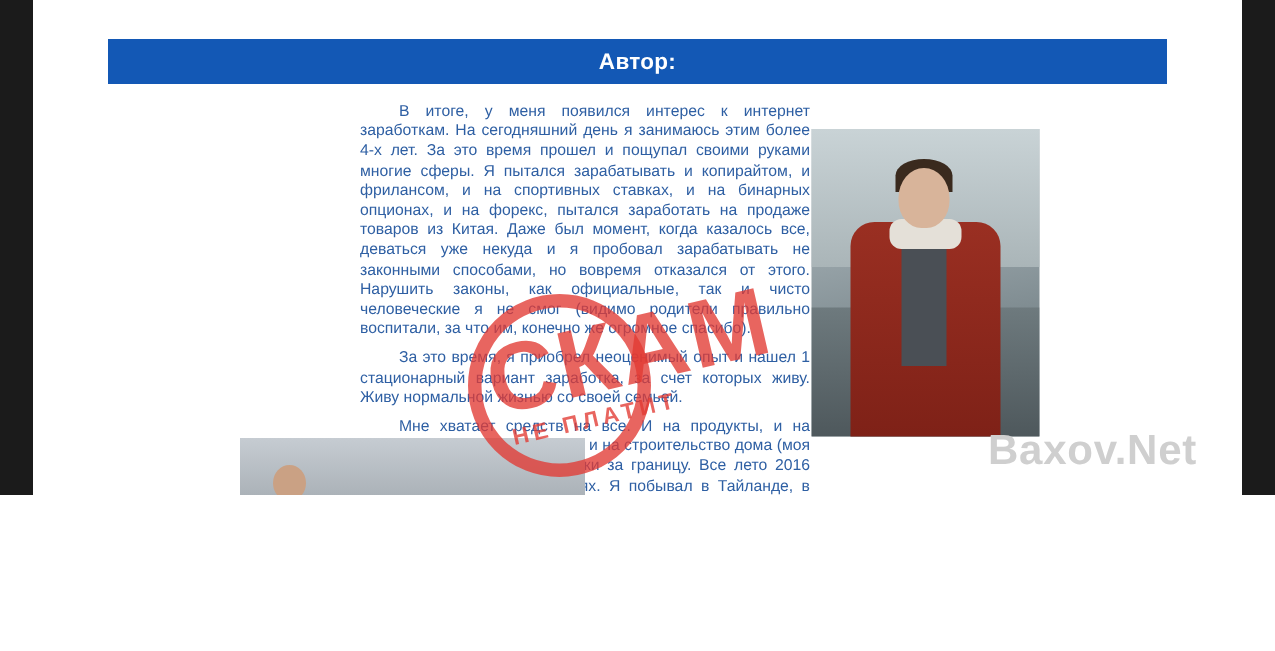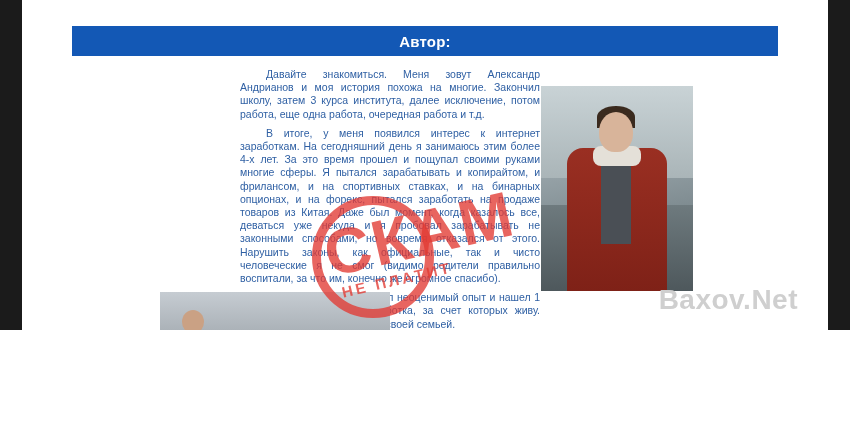--- a/index.html
+++ b/index.html
@@ -206,21 +206,20 @@
 <div class="page">
 
   <div class="gutter left"></div>
   <div class="gutter right"></div>
 
   <div class="sheet">
 
     <div class="header-bar">Автор:</div>
 
     <div class="content">
-      <p>Давайте знакомиться. Меня зовут Александр Андрианов и моя история похожа на многие. Закончил школу, затем 3 курса института, далее исключение, потом работа, еще одна работа, очередная работа и т.д.</p>
       <p>В итоге, у меня появился интерес к интернет заработкам. На сегодняшний день я занимаюсь этим более 4-х лет. За это время прошел и пощупал своими руками многие сферы. Я пытался зарабатывать и копирайтом, и фрилансом, и на спортивных ставках, и на бинарных опционах, и на форекс, пытался заработать на продаже товаров из Китая. Даже был момент, когда казалось все, деваться уже некуда и я пробовал зарабатывать не законными способами, но вовремя отказался от этого. Нарушить законы, как официальные, так и чисто человеческие я не смог (видимо родители правильно воспитали, за что им, конечно же огромное спасибо).</p>
       <p>За это время, я приобрел неоценимый опыт и нашел 1 стационарный вариант заработка, за счет которых живу. Живу нормальной жизнью со своей семьей.</p>
       <p>Мне хватает средств на все. И на продукты, и на оплату ЖКХ, и на автомобиль, и на строительство дома (моя мечта с детства), и на поездки за границу. Все лето 2016 года я провел в путешествиях. Я побывал в Тайланде, в Испании и слетал на Бали.</p>
       <p>Скажу от себя. Если у Вы будете выбирать куда-бы съездить на отдых, то смело летите на Бали. Это</p>
     </div>
 
     <div class="photo-top">
       <div class="sky"></div>
       <div class="ground"></div>
       <div class="man-body"></div>

